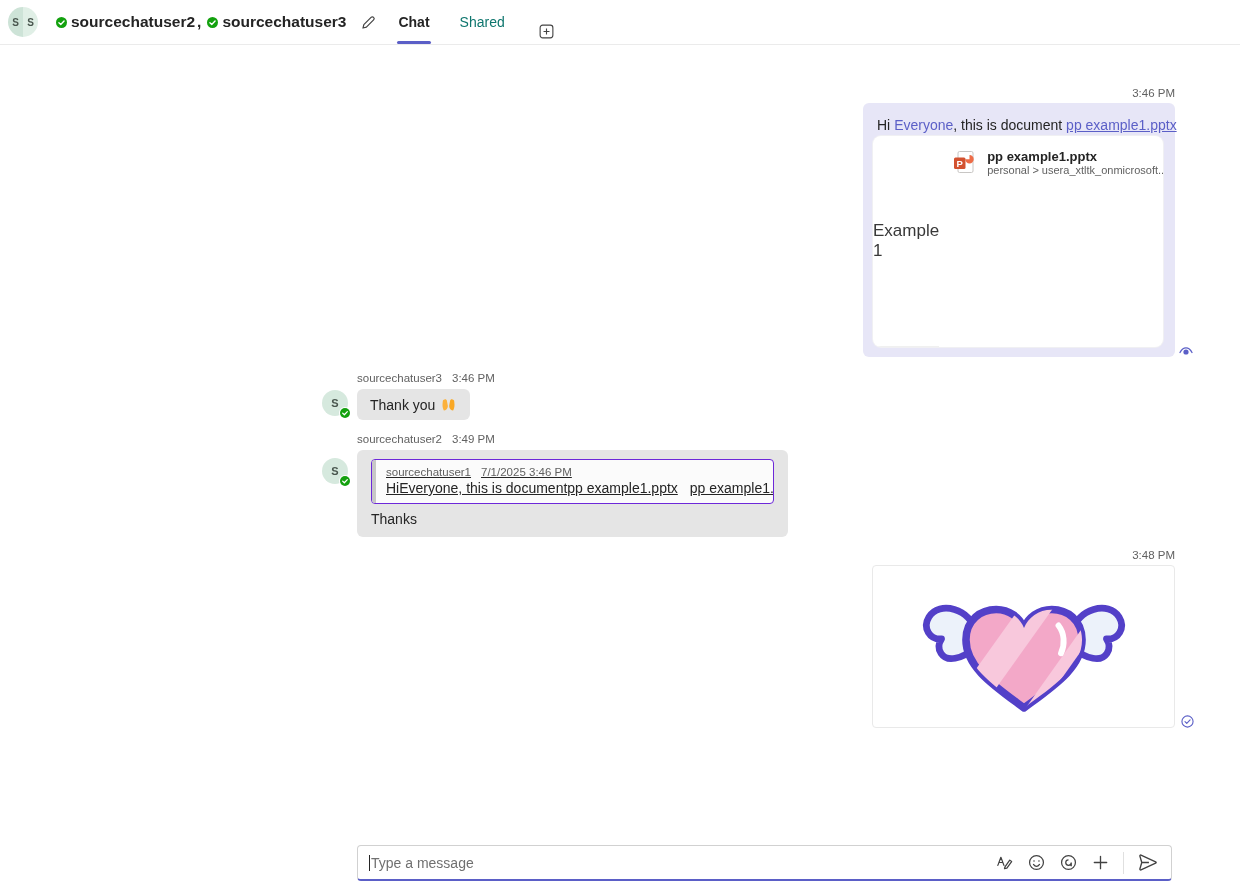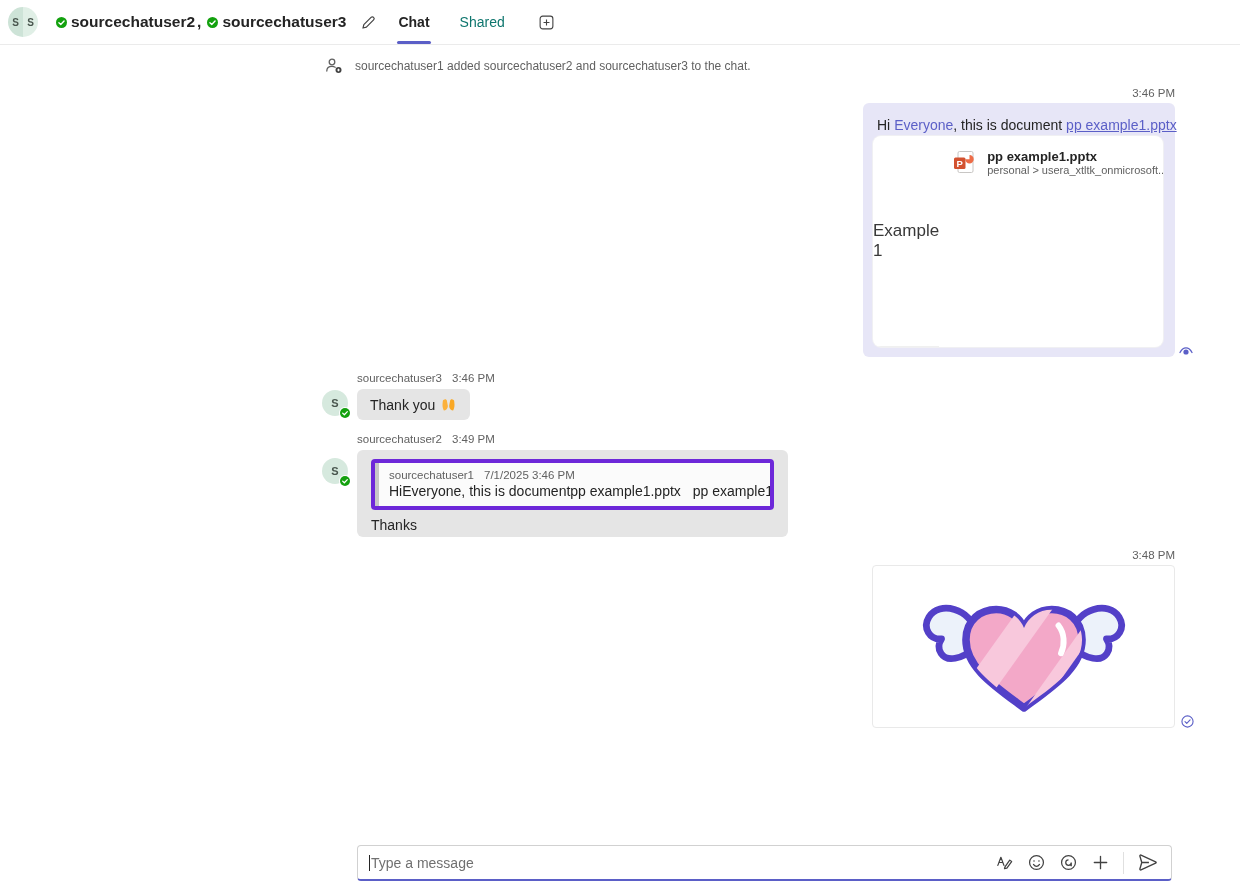--- a/index.html
+++ b/index.html
@@ -16,21 +16,21 @@
                       font-size:10px; font-weight:700; color:#49564e; }
   .avatar-duo .half.l { background:#cde3d7; }
   .avatar-duo .half.r { background:#e0efe6; }
   .title-row { margin-left:18px; display:flex; align-items:center; font-size:15.5px; font-weight:700; }
   .presence { width:11px; height:11px; margin-right:4px; flex:0 0 auto; }
   .pname { white-space:nowrap; }
   .comma { margin:0 6px 0 2px; }
   .iconbtn { background:none; border:none; cursor:pointer; display:flex; align-items:center;
              justify-content:center; color:#424242; padding:4px; }
   .edit-btn { margin-left:10px; }
-  .tabs { margin-left:16px; height:100%; display:flex; align-items:center; gap:28px; }
+  .tabs { margin-left:16px; height:100%; display:flex; align-items:flex-end; gap:28px; }
   .tab { position:relative; height:100%; display:flex; align-items:center; font-size:14px;
          color:#0f766e; cursor:pointer; padding:0 1px; }
   .tab.active { color:#242424; font-weight:600; }
   .tab.active::after { content:""; position:absolute; left:0; right:0; bottom:0; height:3px;
                        border-radius:3px; background:#5b5fc7; }
 
   
   .sysrow { position:absolute; top:57px; left:325px; display:flex; align-items:center; gap:12px;
             color:#616161; font-size:12px; }
 
@@ -64,22 +64,22 @@
   .m2head { top:372px; left:357px; } .m3head { top:433px; left:357px; }
   .avatar-s { position:absolute; width:26px; height:26px; border-radius:50%; background:#d6e9de;
               color:#49564e; font-size:11px; font-weight:700; display:flex; align-items:center;
               justify-content:center; cursor:pointer; }
   .m2avatar { top:390px; left:322px; } .m3avatar { top:458px; left:322px; }
   .avatar-s .badge { position:absolute; right:-3px; bottom:-3px; width:12px; height:12px;
                      border-radius:50%; background:#fff; display:flex; align-items:center; justify-content:center; }
   .bubble-recv { position:absolute; background:#e5e5e5; border-radius:6px; font-size:14px; color:#242424; }
   .m2bubble { top:389px; left:357px; height:31px; display:flex; align-items:center; gap:5px; padding:0 13px; }
   .m3bubble { top:450px; left:357px; width:431px; height:87px; padding:9px 14px; }
-  .quotebox { display:flex; width:403px; background:#fbfbfb; border:4px solid #6d28d9; border-radius:4px;
-              overflow:hidden; cursor:pointer; }
+  .quotebox { display:flex; width:403px; background:#fbfbfb; border:1px solid #6d28d9; border-radius:4px;
+              overflow:hidden; cursor:pointer;text-decoration:underline; }
   .qbar { width:4px; background:#c7c7c7; flex:0 0 auto; }
   .qbody { padding:6px 10px 7px 10px; min-width:0; }
   .qhead { font-size:11.5px; color:#616161; display:flex; gap:10px; margin-bottom:2px; }
   .qline { font-size:14px; color:#242424; display:flex; align-items:center; gap:6px; white-space:nowrap; }
   .qattach { cursor:pointer; }
   .m3text { margin-top:7px; font-size:14px; }
 
   
   .imgcard { position:absolute; top:565px; left:872px; width:303px; height:163px; background:#fff;
              border:1px solid #e9e9e9; border-radius:4px; display:flex; align-items:center;
@@ -137,29 +137,20 @@
         </div>
       <button class="iconbtn">
         <svg width="17" height="17" viewBox="0 0 20 20" fill="none" stroke="#424242" stroke-width="1.3">
             <rect x="2.5" y="2.5" width="15" height="15" rx="3"></rect>
             <path d="M10 6.5 v7 M6.5 10 h7"></path>
           </svg>
       </button>
     </nav>
   </header>
 
-  <div class="sysrow">
-    <svg width="18" height="18" viewBox="0 0 18 18" fill="none" stroke="#616161" stroke-width="1.3">
-      <circle cx="7" cy="5" r="2.8"></circle>
-      <path d="M1.8 14 c0-3 2.4-4.6 5.2-4.6 1.2 0 2.3.3 3.2.8" stroke-linecap="round"></path>
-      <circle cx="13.5" cy="13" r="3" fill="#424242" stroke="none"></circle>
-      <path d="M13.5 11.7 v2.6 M12.2 13 h2.6" stroke="#fff" stroke-width="1"></path>
-    </svg>
-    <span>sourcechatuser1 added sourcechatuser2 and sourcechatuser3 to the chat.</span>
-  </div>
 
   <div class="ts ts1">3:46 PM</div>
 
   <div class="bubble-sent">
     <div class="b1text"><span>Hi </span><span class="mention">Everyone</span><span>, this is document </span><span class="filelink">pp example1.pptx</span></div>
     <div class="slidecard">
       <div class="slidearea">
         <span class="slidetitle">Example 1</span>
       </div>
       <div class="filefooter">

